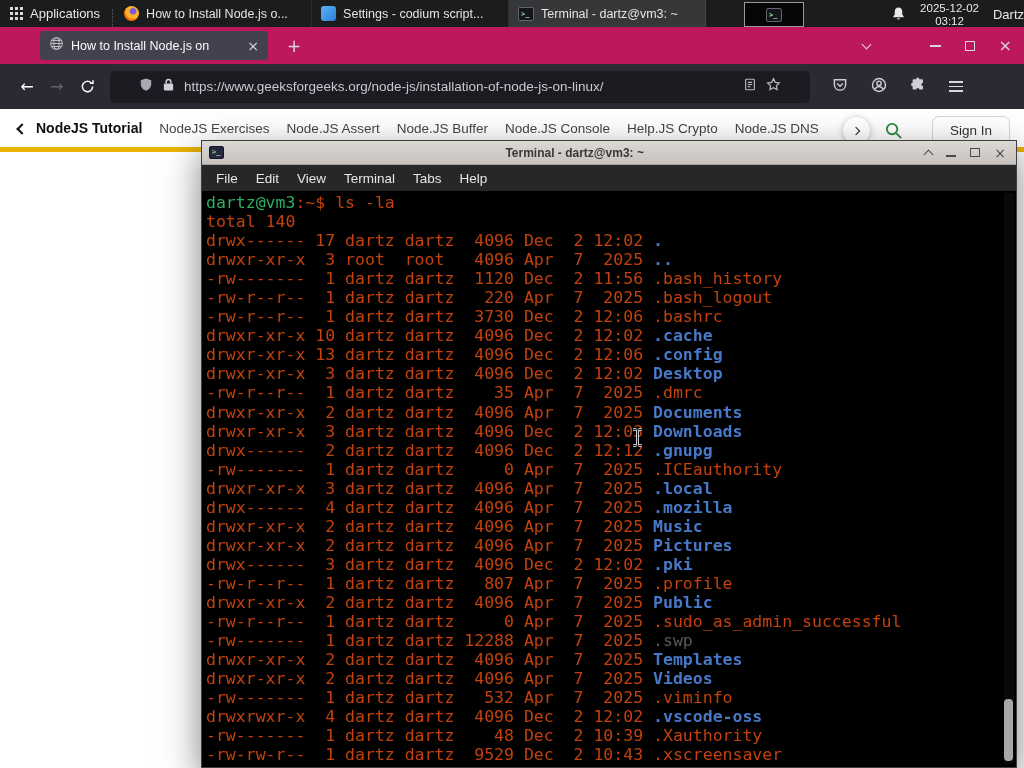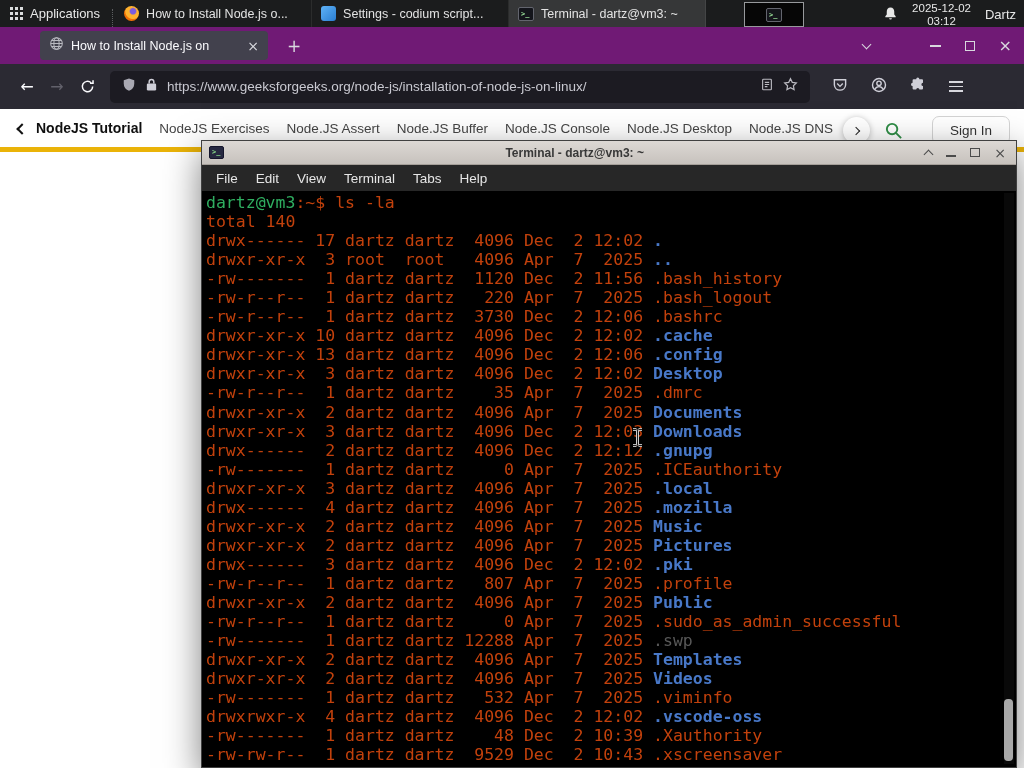--- a/index.html
+++ b/index.html
@@ -16,49 +16,49 @@
   .task-btns{display:flex;height:100%}
   .task-btn{width:197px;display:flex;align-items:center;gap:7px;padding:0 9px;border-right:1px solid rgba(255,255,255,.07);overflow:hidden}
   .task-btn.active{background:rgba(255,255,255,.12)}
   .task-title{white-space:nowrap;overflow:hidden;font-size:12.5px;color:#e3e3e3}
   .ticon{flex:0 0 auto}
   .icon-firefox{width:15px;height:15px;border-radius:50%;background:radial-gradient(circle at 60% 35%,#7b5ce0 0 20%,#ffb22e 30% 55%,#f07005 62% 80%,#c64a04 100%)}
   .icon-codium{width:15px;height:15px;border-radius:3px;background:linear-gradient(135deg,#5fb2f7,#2a7ed2)}
   .icon-terminal{width:16px;height:14px;background:#14151b;border:1px solid #63656e;border-radius:2px;position:relative}
   .icon-terminal::after{content:">_";position:absolute;left:2px;top:0;font:bold 7px/12px "DejaVu Sans Mono",monospace;color:#9fe89f}
   .tray-box{width:60px;height:25px;margin-left:38px;background:#060606;border:1px solid #97999c;display:flex;align-items:center;justify-content:center}
-  .panel-right{margin-left:auto;display:flex;align-items:center;gap:14px;padding-right:8px}
+  .panel-right{margin-left:auto;display:flex;align-items:center;gap:14px;}
   .clock{text-align:center;font-size:11.5px;line-height:12.5px;color:#e8e8e8}
   .user-label{font-size:13px}
 
   
   .chev{display:inline-block;width:7px;height:7px;border-right:1.8px solid currentColor;border-bottom:1.8px solid currentColor}
   .chev.down{transform:rotate(45deg)}
   .chev.up{transform:rotate(225deg)}
   .chev.left{transform:rotate(135deg)}
   .chev.right{transform:rotate(-45deg)}
 
   
   .ff-window{position:absolute;left:0;top:27px;width:1024px;height:741px;background:#fff;z-index:10}
-  .ff-tabbar{position:relative;height:37px;background:#701a75}
+  .ff-tabbar{position:relative;height:37px;background:#be185d}
   .ff-tab{position:absolute;left:40px;top:4px;width:228px;height:29px;background:#42414d;border-radius:4px;display:flex;align-items:center;gap:7px;padding:0 9px;color:#fbfbfe}
   .ff-tab-title{font-size:12.5px;white-space:nowrap;overflow:hidden;flex:1;
     -webkit-mask-image:linear-gradient(90deg,#000 82%,transparent);mask-image:linear-gradient(90deg,#000 82%,transparent)}
   .ff-tab-close{font-size:14px;color:#d8d8de;font-family:"DejaVu Sans",sans-serif}
   .ff-newtab{position:absolute;left:280px;top:4px;width:28px;height:29px;display:flex;align-items:center;justify-content:center;color:#d8d8de;font-size:17px;font-family:"DejaVu Sans",sans-serif}
   .tabbar-controls{position:absolute;right:12px;top:0;height:100%;display:flex;align-items:center;gap:24px;color:#d8d8de}
   .ctrl-chev{margin-right:36px;margin-top:-3px}
   .ctrl-min{width:11px;height:2px;background:#d8d8de}
   .ctrl-max{width:10px;height:10px;border:1.7px solid #d8d8de}
   .ctrl-close{font-size:16px;line-height:1;font-family:"DejaVu Sans",sans-serif}
 
   .ff-toolbar{height:45px;background:#2b2a33;display:flex;align-items:center;padding:0 12px}
   .nav-btn{width:30px;display:flex;justify-content:center;color:#fbfbfe;font-size:16px;font-family:"DejaVu Sans",sans-serif}
   .nav-btn.disabled{color:#62616b}
-  .urlbar{width:700px;height:32px;margin-left:8px;background:#1c1b22;border-radius:5px;display:flex;align-items:center;gap:9px;padding:0 12px}
+  .urlbar{width:700px;height:32px;margin-left:8px;background:#1c1b22;border-radius:5px;display:flex;align-items:center;gap:9px;padding:0 29px}
   .url-text{flex:1;font-size:13.5px;white-space:nowrap;overflow:hidden;color:#c9c9d1}
   .tb-icons{display:flex;align-items:center;gap:23px;margin-left:22px}
   .hamburger{display:flex;flex-direction:column;gap:3px}
   .hamburger span{display:block;width:14px;height:1.8px;background:#d8d8de}
 
   
   .gfg-nav{position:relative;height:43px;background:#fff;border-bottom:5px solid #eab308}
   .gfg-chev-left{position:absolute;left:18px;top:16px;color:#111;width:8px;height:8px;border-width:2.2px}
   .gfg-items{position:absolute;left:36px;top:0;height:100%;width:800px;display:flex;align-items:center;gap:17px;overflow:hidden;white-space:nowrap;font-size:13.5px;color:#454545}
   .gfg-item.active{font-weight:bold;color:#0f0f0f;font-size:14px}
@@ -182,21 +182,21 @@
     </div>
 
     <div class="gfg-nav">
       <span class="chev left gfg-chev-left"></span>
       <div class="gfg-items">
           <span class="gfg-item active">NodeJS Tutorial</span>
           <span class="gfg-item">NodeJS Exercises</span>
           <span class="gfg-item">Node.JS Assert</span>
           <span class="gfg-item">Node.JS Buffer</span>
           <span class="gfg-item">Node.JS Console</span>
-          <span class="gfg-item">Node.JS Desktop</span>
+          <span class="gfg-item">Help.JS Crypto</span>
           <span class="gfg-item">Node.JS DNS</span>
         </div>
       <div class="gfg-circle">
           <span class="chev right"></span>
         </div>
       <span class="gfg-search">
         <svg width="19" height="19" viewBox="0 0 20 20" fill="none" stroke="#2f8d46" stroke-width="2">
             <circle cx="8.5" cy="8.5" r="5.5"></circle>
             <path d="M12.8 12.8L18 18"></path>
           </svg>

